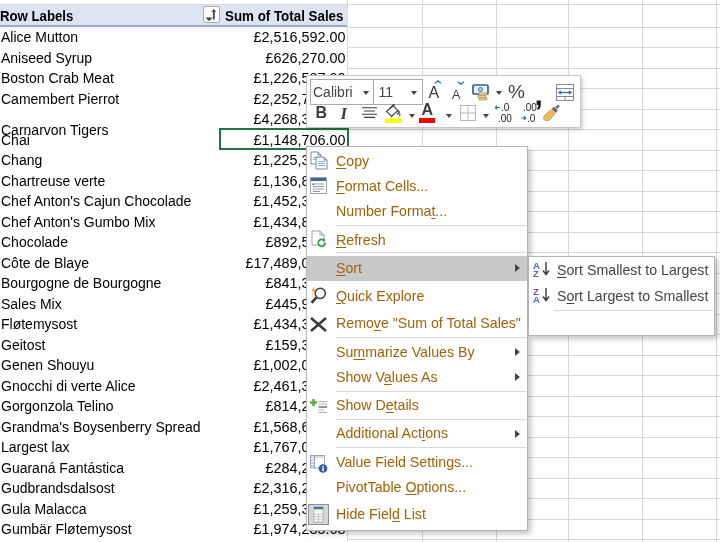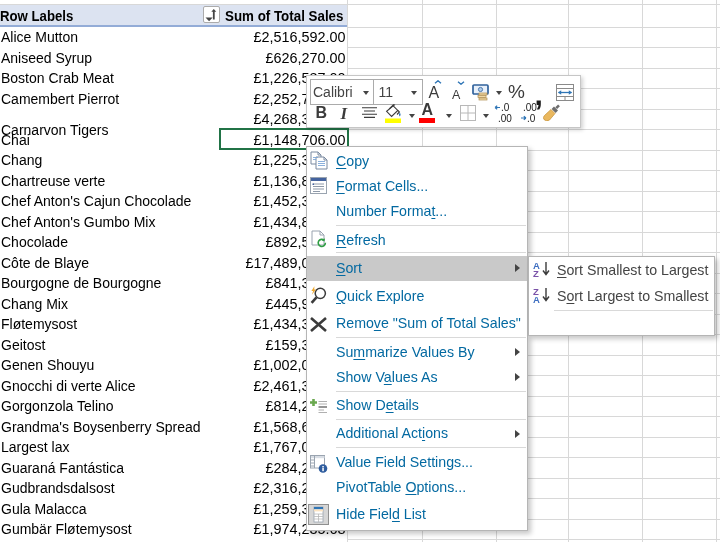--- a/index.html
+++ b/index.html
@@ -4,21 +4,21 @@
 html,body{margin:0;padding:0;}
 #scr{position:relative;width:720px;height:542px;background:#fff;overflow:hidden;
   font-family:"Liberation Sans",sans-serif;-webkit-font-smoothing:antialiased;}
 .abs{position:absolute;}
 .r{position:absolute;height:20.5px;line-height:20.5px;font-size:14px;color:#000;white-space:nowrap;}
 .lbl{left:1px;}
 .val{width:345.5px;text-align:right;font-size:14.4px;}
 .gv{position:absolute;width:1px;background:#d8d8d8;}
 .gh{position:absolute;height:1px;background:#d8d8d8;}
 .sep{position:absolute;height:1px;background:#d9d9d9;}
-.mi{position:absolute;left:336px;height:25px;line-height:25px;font-size:14.2px;color:#0369a1;white-space:nowrap;}
+.mi{position:absolute;left:336px;height:25px;line-height:25px;font-size:14.2px;color:#a16207;white-space:nowrap;}
 .smi{position:absolute;left:557px;height:25px;line-height:25px;font-size:14.2px;color:#444;white-space:nowrap;}
 u{text-decoration:underline;text-underline-offset:2px;}
 .arr{position:absolute;width:0;height:0;border-left:5px solid #444;border-top:4px solid transparent;border-bottom:4px solid transparent;}
 .dd{position:absolute;width:0;height:0;border-top:4px solid #444;border-left:3.5px solid transparent;border-right:3.5px solid transparent;}
 </style></head><body>
 <div id="scr">
 <div class="gv" style="left:346.5px;top:0;height:542px"></div>
 <div class="gv" style="left:421.5px;top:0;height:542px"></div>
 <div class="gv" style="left:495.5px;top:0;height:542px"></div>
 <div class="gv" style="left:567.5px;top:0;height:542px"></div>
@@ -80,21 +80,21 @@
 <div class="r lbl" style="top:191.0px">Chef Anton's Cajun Chocolade</div>
 <div class="r val" style="top:191.0px">£1,452,344.00</div>
 <div class="r lbl" style="top:211.5px">Chef Anton's Gumbo Mix</div>
 <div class="r val" style="top:211.5px">£1,434,876.00</div>
 <div class="r lbl" style="top:232.0px">Chocolade</div>
 <div class="r val" style="top:232.0px">£892,526.00</div>
 <div class="r lbl" style="top:252.5px">Côte de Blaye</div>
 <div class="r val" style="top:252.5px">£17,489,012.00</div>
 <div class="r lbl" style="top:273.0px">Bourgogne de Bourgogne</div>
 <div class="r val" style="top:273.0px">£841,336.00</div>
-<div class="r lbl" style="top:293.5px">Chang Mix</div>
+<div class="r lbl" style="top:293.5px">Sales Mix</div>
 <div class="r val" style="top:293.5px">£445,912.00</div>
 <div class="r lbl" style="top:314.0px">Fløtemysost</div>
 <div class="r val" style="top:314.0px">£1,434,382.00</div>
 <div class="r lbl" style="top:334.5px">Geitost</div>
 <div class="r val" style="top:334.5px">£159,337.00</div>
 <div class="r lbl" style="top:355.0px">Genen Shouyu</div>
 <div class="r val" style="top:355.0px">£1,002,046.00</div>
 <div class="r lbl" style="top:375.5px">Gnocchi di verte Alice</div>
 <div class="r val" style="top:375.5px">£2,461,334.00</div>
 <div class="r lbl" style="top:396.0px">Gorgonzola Telino</div>

